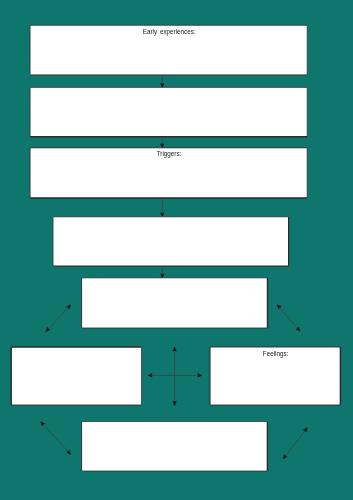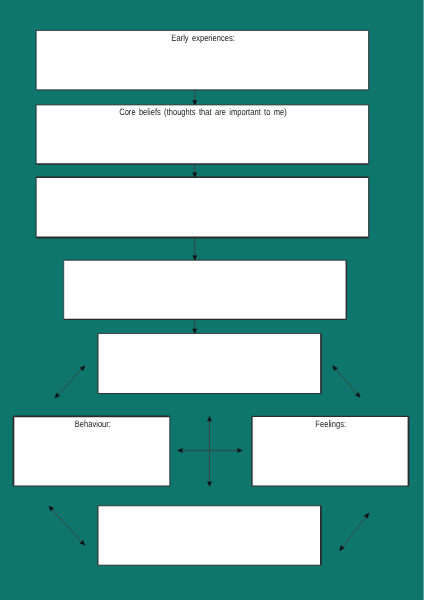--- a/index.html
+++ b/index.html
@@ -125,23 +125,20 @@
           <line x1="81.6" y1="471" x2="267.4" y2="471" stroke="#2b2b2b" stroke-width="0.74"></line>
           <line x1="81.6" y1="421.5" x2="81.6" y2="471" stroke="#2b2b2b" stroke-width="0.95"></line>
           <line x1="267.4" y1="421.5" x2="267.4" y2="471" stroke="#2b2b2b" stroke-width="1.45"></line>
         </g>
       </g>
   </svg>
 
   <div class="box" style="left: 30.1px; top: 25.3px; width: 277.1px; height: 49.6px;">
     <div class="lbl"><span>Early experiences:</span></div>
   </div>
-  <div class="box" style="left: 30.1px; top: 87.4px; width: 277.1px; height: 49.3px;">
-    <div class="lbl"><span>Core beliefs (thoughts that are important to me)</span></div>
-  </div>
-  <div class="box" style="left: 11.2px; top: 347px; width: 130.3px; height: 58px;">
-    <div class="lbl"><span>Behaviour:</span></div>
+  <div class="box" style="left: 30.1px; top: 147.7px; width: 277.1px; height: 50.2px;">
+    <div class="lbl"><span>Triggers:</span></div>
   </div>
   <div class="box" style="left: 210px; top: 347px; width: 130.4px; height: 58px;">
     <div class="lbl"><span>Feelings:</span></div>
   </div>
 
 </div>
 
 </body></html>

